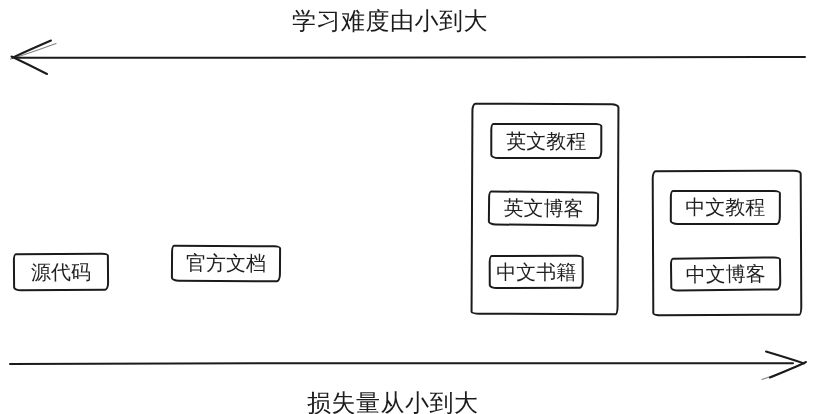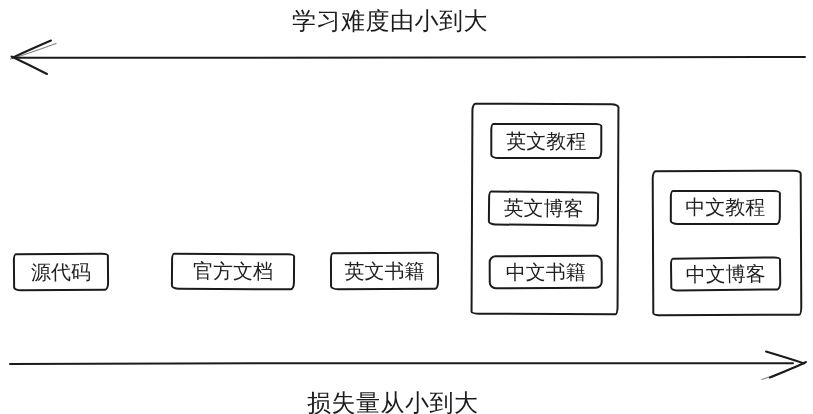--- a/index.html
+++ b/index.html
@@ -59,28 +59,28 @@
     border-radius: 4px 8px 3px 9px / 8px 4px 9px 3px;
   }
   
   .tilt-a { transform: rotate(-0.45deg); }
   .tilt-b { transform: rotate(0.35deg); }
   .tilt-c { transform: rotate(-0.25deg); }
   .tilt-d { transform: rotate(0.25deg); }
 
   
   .b-source   { left: 13px;  top: 253px; width: 96px; height: 38px; }
-  .b-official { left: 171px; top: 253px; width: 124px; height: 37px; text-align: center; }
+  .b-official { left: 171px; top: 245px; width: 110px; height: 37px; text-align: center; }
   .b-enbooks  { left: 330px; top: 252px; width: 109px; height: 38px; }
 
   
   .g1 { left: 471px; top: 103px; width: 148px; height: 212px; }
   .g1 .b-entut  { left: 17px; top: 18px;  width: 112px; height: 36px; }
   .g1 .b-enblog { left: 15px; top: 86px;  width: 111px; height: 35px; }
-  .g1 .b-cnbook { left: 16px; top: 150px; width: 114px; height: 34px; border-radius: 7px; }
+  .g1 .b-cnbook { left: 16px; top: 150px; width: 95px; height: 34px; }
 
   
   .g2 { left: 652px; top: 170px; width: 150px; height: 146px; padding-left: 36px; }
   .g2 .b-cntut  { left: 16px; top: 18px; width: 111px; height: 35px; }
   .g2 .b-cnblog { left: 16px; top: 85px; width: 111px; height: 34px; }
 </style>
 </head>
 <body>
 
 <div class="canvas">
@@ -105,23 +105,20 @@
   <div class="axis-label top">学习难度由小到大</div>
 
   <div class="sbox b-source tilt-a">
     <span>源代码</span>
   </div>
 
   <div class="sbox b-official tilt-b">
     <span>官方文档</span>
   </div>
 
-  <div class="sbox b-enbooks tilt-c">
-    <span>英文书籍</span>
-  </div>
 
   <div class="group g1 tilt-d">
     <div class="sbox b-entut tilt-c">
       <span>英文教程</span>
     </div>
     <div class="sbox b-enblog tilt-b">
       <span>英文博客</span>
     </div>
     <div class="sbox b-cnbook tilt-a">
       <span>中文书籍</span>

